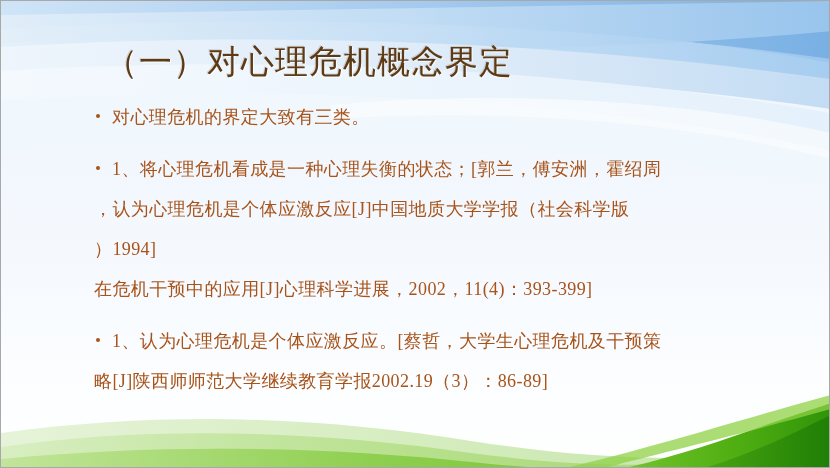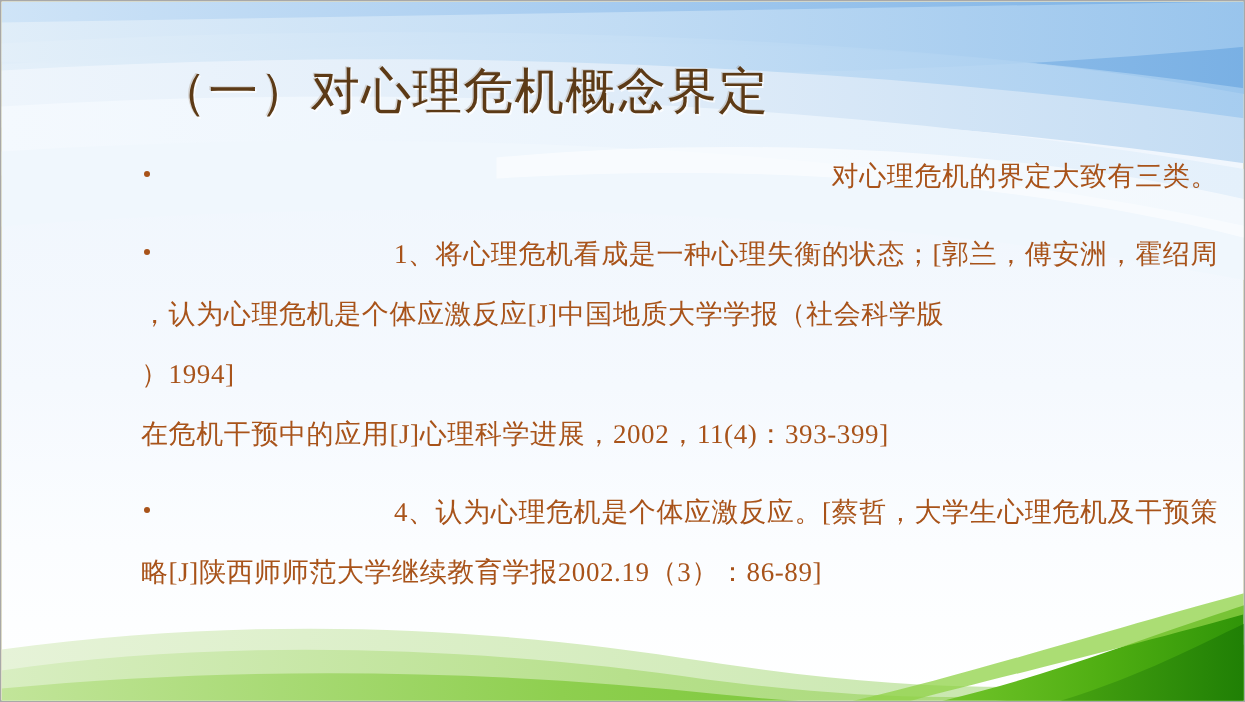--- a/index.html
+++ b/index.html
@@ -5,21 +5,21 @@
   html, body {
     margin: 0;
     padding: 0;
     background: #ffffff;
   }
   #slide {
     position: relative;
     width: 830px;
     height: 468px;
     overflow: hidden;
-    background: #fef9c3;
+    background: #7dd3fc;
     box-sizing: border-box;
     border: 1px solid #a8a8a8;
     font-family: "Liberation Serif", "DejaVu Serif", serif;
   }
   
   .bg-layer {
     position: absolute;
     left: 0; top: 0;
     width: 830px; height: 468px;
     pointer-events: none;
@@ -60,21 +60,21 @@
     font-size: 18px;
     line-height: 40px;
     letter-spacing: 0.4px;
     white-space: nowrap;
   }
   .para.gap-top { margin-top: 12px; }
   .line {
     display: block;
     white-space: nowrap;
   }
-  .bullet-row { position: relative; padding-left: 18px; text-align: right; }
+  .bullet-row { position: relative; padding-left: 18px; }
   .bullet-dot {
     position: absolute;
     left: 2px;
     top: 17px;
     width: 4px;
     height: 4px;
     border-radius: 50%;
     background: #a8531a;
   }
 </style>
@@ -168,20 +168,20 @@
     <div class="para">
       <span class="line">）1994]</span>
     </div>
 
     <div class="para">
       <span class="line">在危机干预中的应用[J]心理科学进展，2002，11(4)：393-399]</span>
     </div>
 
     <div class="para bullet-row gap-top">
       <span class="bullet-dot"></span>
-      <span class="line">4、认为心理危机是个体应激反应。[蔡哲，大学生心理危机及干预策</span>
+      <span class="line">1、认为心理危机是个体应激反应。[蔡哲，大学生心理危机及干预策</span>
     </div>
     <div class="para">
       <span class="line">略[J]陕西师师范大学继续教育学报2002.19（3）：86-89]</span>
     </div>
 
   </div>
 </div>
 
 </body></html>

